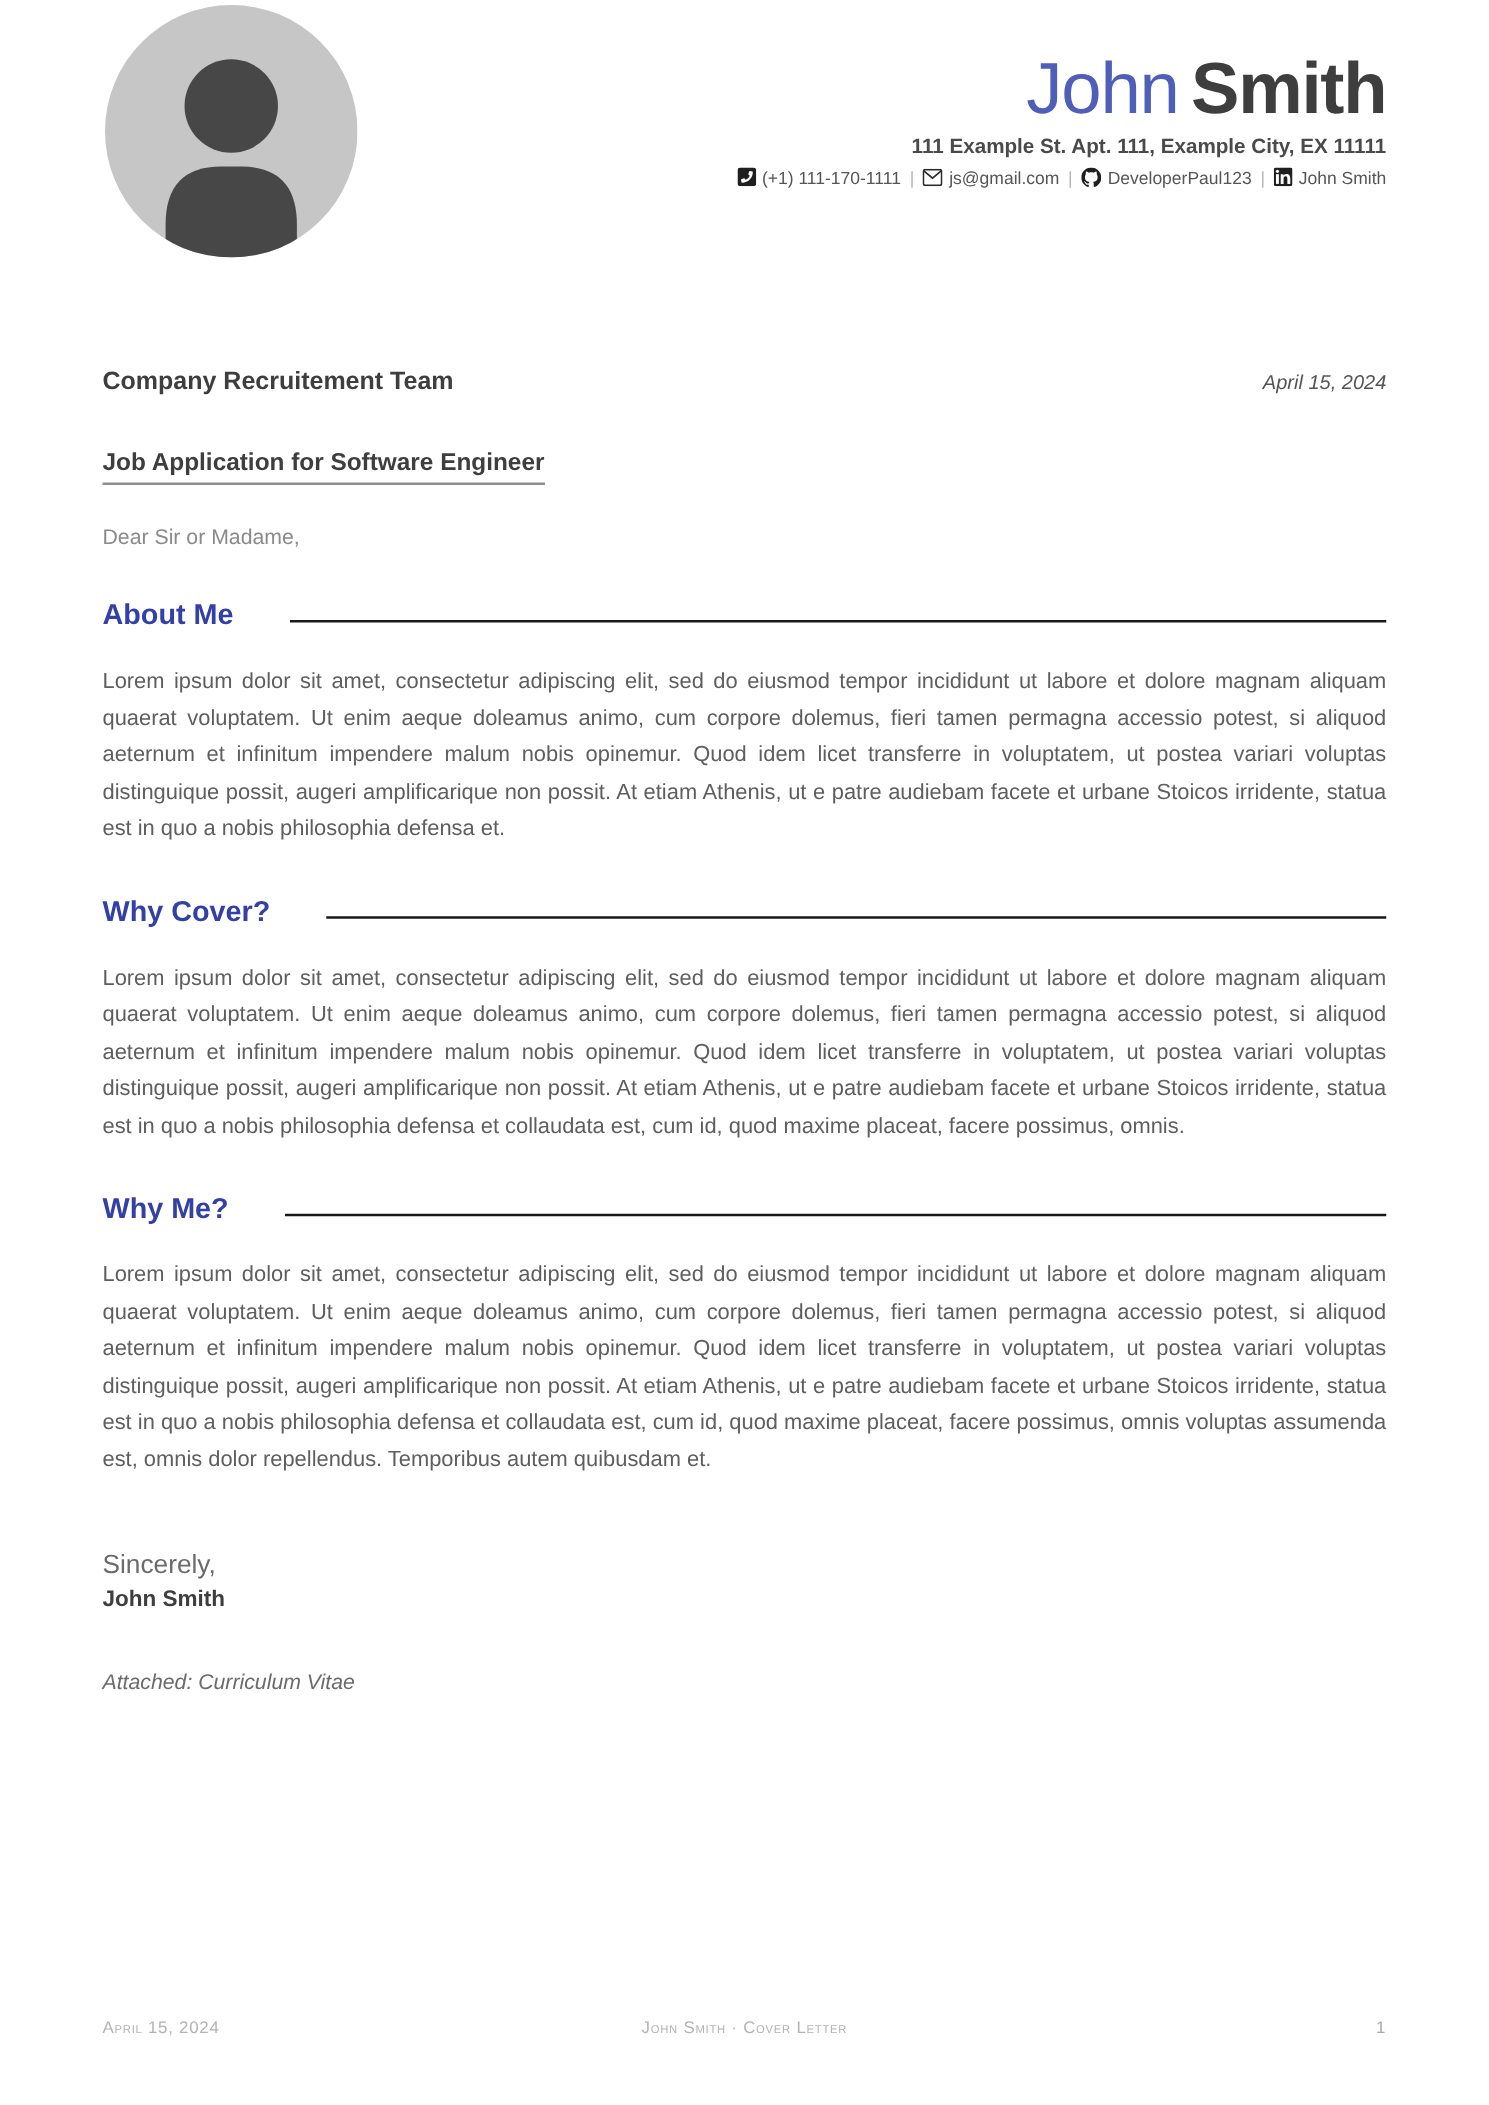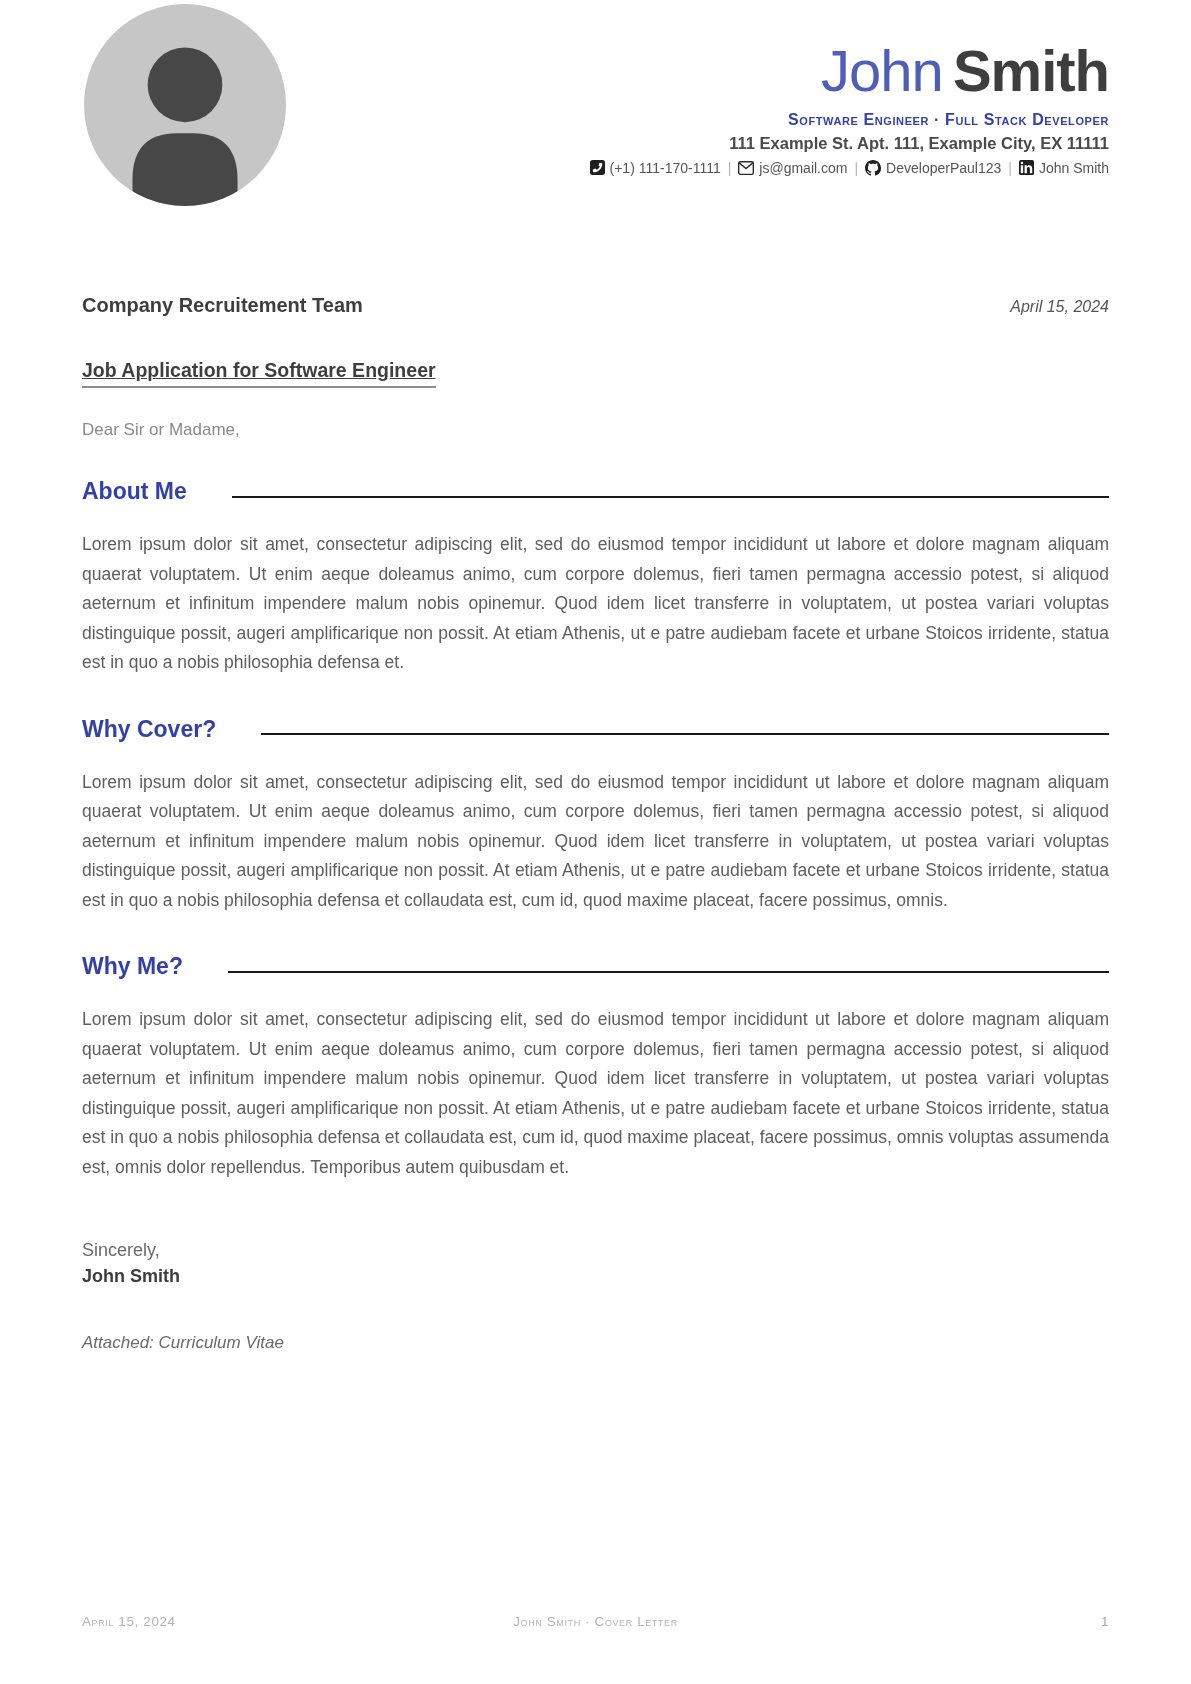--- a/index.html
+++ b/index.html
@@ -40,34 +40,34 @@
   .recipient-row{display:flex;justify-content:space-between;align-items:baseline;margin-top:44px;}
   .recipient-name{font-size:20px;font-weight:700;color:var(--dark);}
   .letter-date{font-size:16px;font-style:italic;color:#555;}
   .company-block{margin-top:28px;font-size:15.5px;color:#666;line-height:28px;}
   .company{font-variant:small-caps;font-size:17px;letter-spacing:0.3px;}
   .addr-line{letter-spacing:0.3px;}
 
   
   .subject{
     display:inline-block;margin-top:42px;font-size:19.5px;font-weight:700;color:var(--dark);
-    border-bottom:2px solid #8f8f8f;padding-bottom:4px;text-decoration:underline;
+    border-bottom:2px solid #8f8f8f;padding-bottom:4px;
   }
   .salutation{margin-top:32px;font-size:17px;color:var(--light);}
 
   
   .section{margin-top:38px;}
   .section-head{display:flex;align-items:center;gap:28px;}
   .section-title{font-size:23px;font-weight:700;color:var(--accent);white-space:nowrap;}
   .section-rule{flex:1;height:2px;background:#191919;margin-left:17px;margin-top:10px;}
   .para{margin-top:25px;font-size:17.5px;line-height:29.5px;color:var(--body);text-align:justify;}
 
   
   .closing{margin-top:58px;}
-  .valediction{font-size:18px;color:var(--muted);}
+  .valediction{font-size:21px;color:var(--muted);}
   .signature{margin-top:5px;font-size:18px;font-weight:700;color:var(--dark);}
   .attachment{margin-top:46px;font-size:17px;font-style:italic;color:var(--muted);}
 
   
   .footer{
     position:absolute;left:82px;right:82px;top:1614px;
     display:flex;align-items:baseline;font-size:13.5px;color:var(--footer);
     font-variant:small-caps;letter-spacing:0.6px;
   }
   .footer .f-left{width:260px;}
@@ -89,21 +89,20 @@
         <g clip-path="url(#av)">
           <circle cx="50" cy="40" r="18.5" fill="#474747"></circle>
           <path d="M24 112 L24 87 Q24 64 46 64 L54 64 Q76 64 76 87 L76 112 Z" fill="#474747"></path>
         </g>
       </svg>
     </div>
     <div class="header-right">
       <div class="name">
         <span class="first">John</span><span class="last">Smith</span>
       </div>
-      <div class="tagline">Software Engineer · Full Stack Developer</div>
       <div class="addr">111 Example St. Apt. 111, Example City, EX 11111</div>
       <div class="contact">
         <span class="item">
           <svg width="15" height="15" viewBox="0 0 512 512">
             <rect width="512" height="512" rx="90" fill="#1f1f1f"></rect>
             <path fill="#ffffff" transform="translate(96,96) scale(0.63)" d="M493.4 24.6l-104-24c-11.3-2.6-22.9 3.3-27.5 13.9l-48 112c-4.2 9.8-1.4 21.3 6.9 28l60.6 49.6c-36 76.7-98.9 140.5-177.2 177.2l-49.6-60.6c-6.8-8.3-18.2-11.1-28-6.9l-112 48C3.9 366.5-2 378.1.6 389.4l24 104C27.1 504.2 36.7 512 48 512c256.1 0 464-207.5 464-464 0-11.2-7.7-20.9-18.6-23.4z"></path>
           </svg>
           <span>(+1) 111-170-1111</span>
         </span>
         <span class="sep">|</span>

